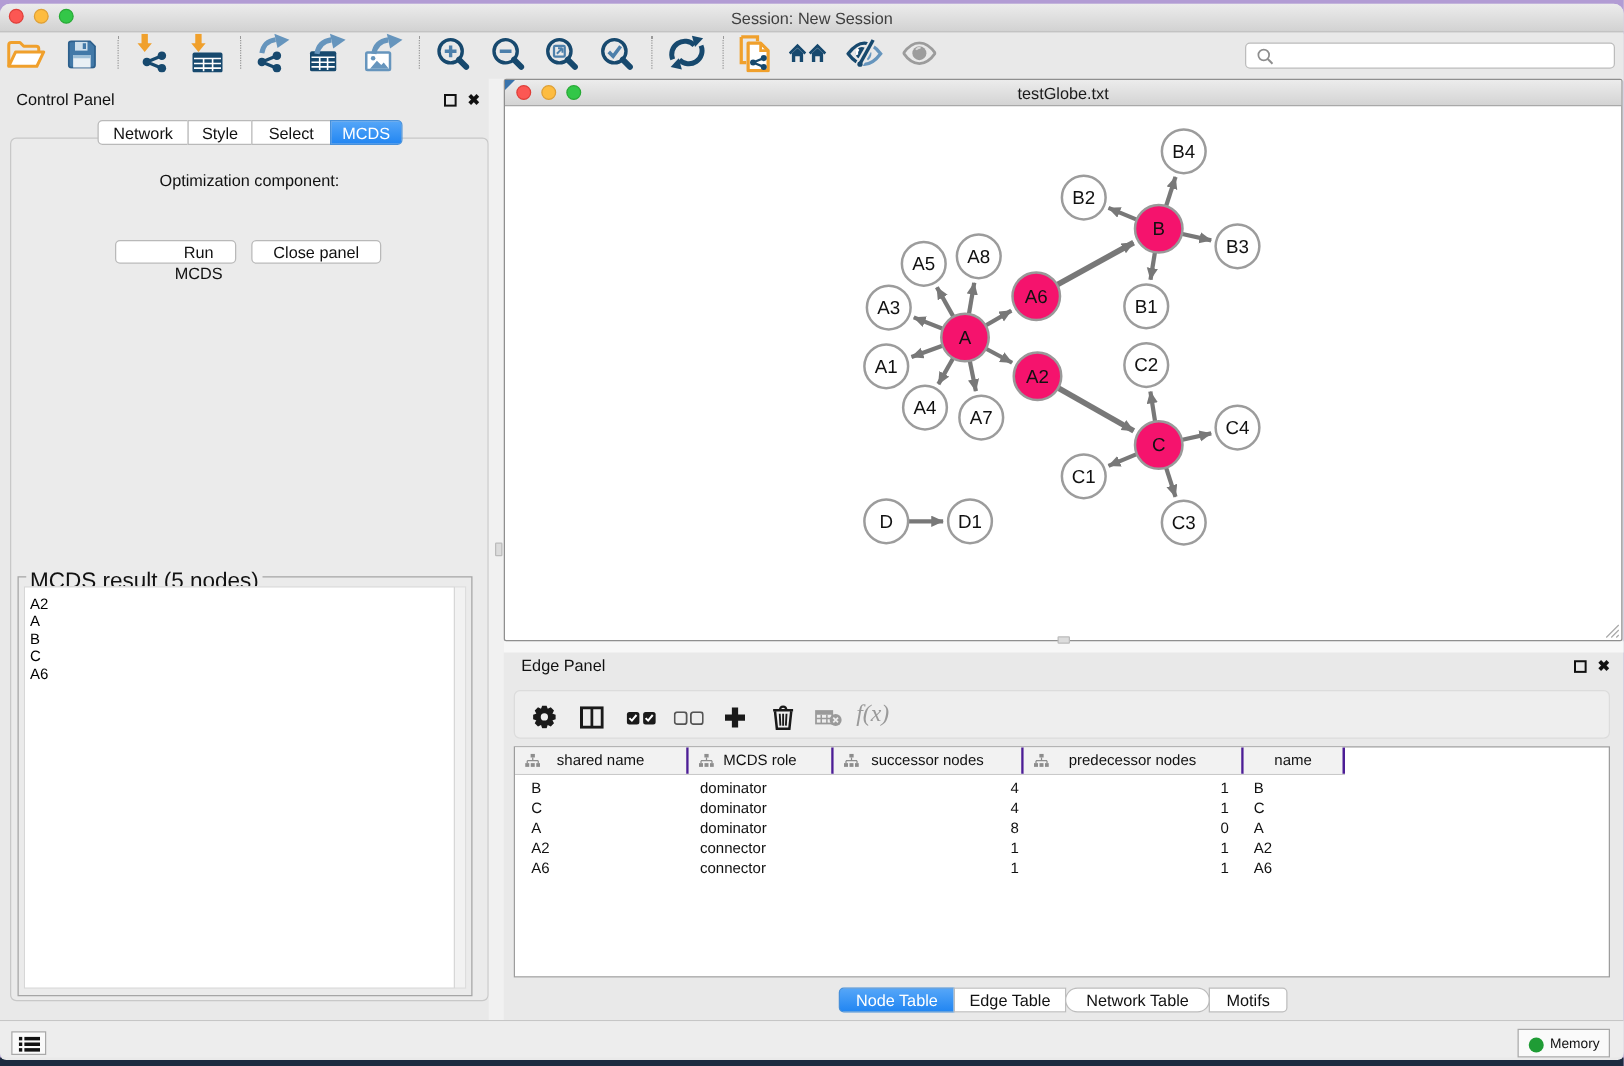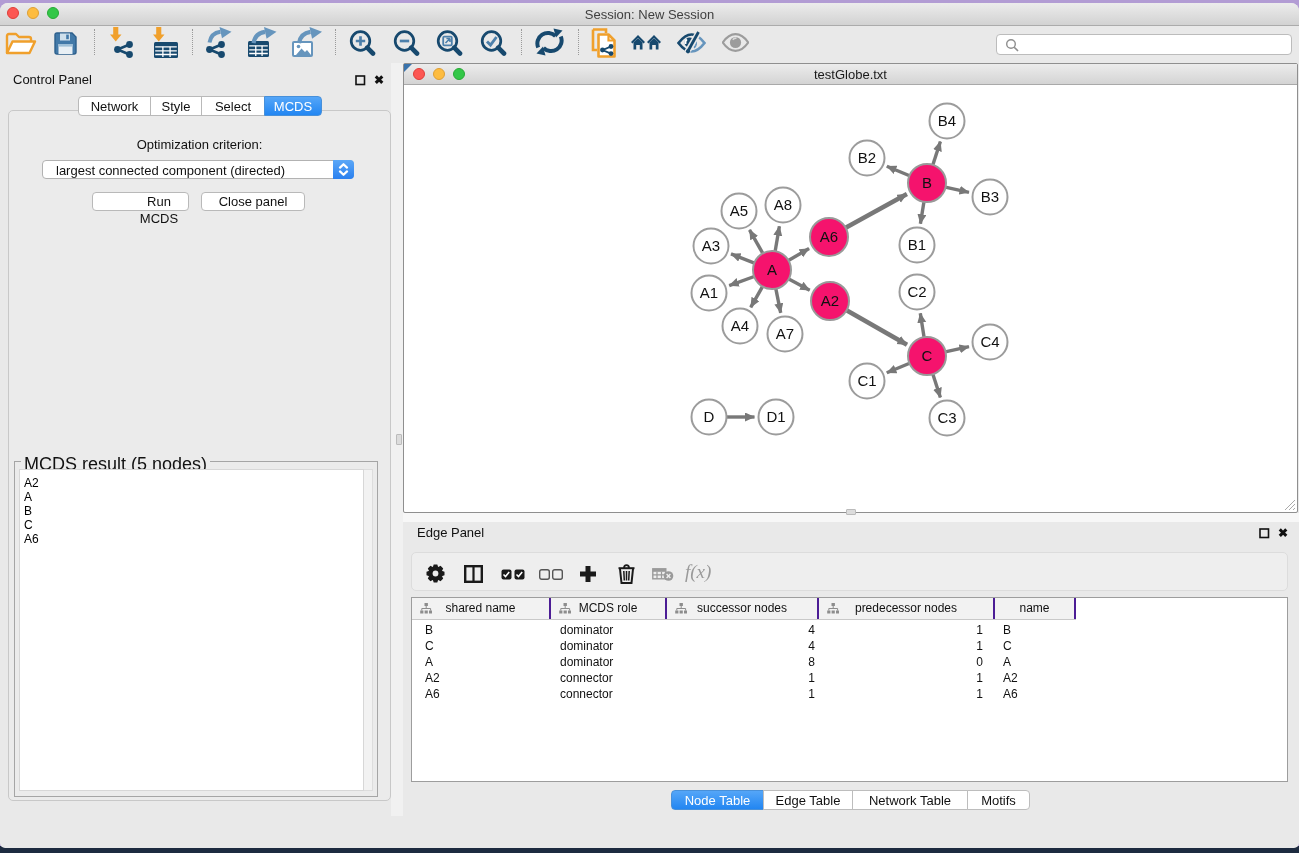--- a/index.html
+++ b/index.html
@@ -87,21 +87,21 @@
         text-align:center; line-height:21px; border-right:2px solid #4c1d95;
         background:#f2f2f2; }
   .trow { position:absolute; font-size:12px; color:#111; }
   
   .btab { position:absolute; top:787px; height:20px; background:#fff;
         border:1px solid #bdbdbd; font-size:13px; color:#111; text-align:center;
         line-height:20px; }
   #btab1 { left:671px; width:93px; border-radius:4px 0 0 4px;
         background:linear-gradient(#55a6f8,#2286f2); color:#fff; border-color:#4790da;}
   #btab2 { left:763px; width:90px; }
-  #btab3 { left:852px; width:116px; }
+  #btab3 { left:852px; width:116px;border-radius:10px; }
   #btab4 { left:967px; width:63px; border-radius:0 4px 4px 0; }
   
   #statusbar { position:absolute; left:0; top:813px; width:1299px; height:30px;
         background:#ededed; border-top:1px solid #c6c6c6; border-radius:0 0 5px 5px; }
   #sb-left { position:absolute; left:9px; top:8px; width:28px; height:19px;
         background:#fafafa; border:1px solid #a8a8a8; }
   #sb-mem { position:absolute; left:1214px; top:6px; width:74px; height:23px;
         background:#fafafa; border:1px solid #a8a8a8; font-size:11px; color:#111; }
   #sb-mem .dot { position:absolute; left:8px; top:5.5px; width:12px; height:12px;
         border-radius:50%; background:#1f9c35; }
@@ -285,30 +285,21 @@
       <svg style="position:absolute;left:0px;top:2px" width="11" height="11" viewBox="0 0 11 11">
         <rect x="1" y="1" width="8.5" height="8.5" fill="none" stroke="#111" stroke-width="1.6"></rect>
       </svg>
       <div style="position:absolute;left:19px;top:0px;font-size:12px;font-weight:bold;color:#111">✖</div>
     </div>
   <div id="cp-panel"></div>
   <div class="tab" id="tab1">Network</div>
   <div class="tab" id="tab2">Style</div>
   <div class="tab" id="tab3">Select</div>
   <div class="tab" id="tab4">MCDS</div>
-  <div id="opt-label">Optimization criterion:</div>
-  <div id="combo">
-      <span class="txt">largest connected component (directed)</span>
-    <div class="step">
-        <svg style="position:absolute;left:5px;top:3px" width="11" height="13" viewBox="0 0 11 13">
-          <path d="M2 4.6 L5.5 1.2 L9 4.6" fill="none" stroke="#fff" stroke-width="2.2" stroke-linecap="round" stroke-linejoin="round"></path>
-          <path d="M2 8.4 L5.5 11.8 L9 8.4" fill="none" stroke="#fff" stroke-width="2.2" stroke-linecap="round" stroke-linejoin="round"></path>
-        </svg>
-      </div>
-    </div>
+  <div id="opt-label">Optimization component:</div>
   <div class="btn" id="btn1">Run MCDS</div>
   <div class="btn" id="btn2">Close panel</div>
   <div id="groupbox">
     <div class="glabel">MCDS result (5 nodes)</div>
     <div id="gb-scroll"></div>
     <div id="gb-list">
       <div class="item">A2</div>
         <div class="item">A</div>
         <div class="item">B</div>
       <div class="item">C</div>
@@ -533,13 +524,31 @@
         <div class="trow" style="left:591px;top:89px">A6</div>
       </div>
   </div>
   <div class="btab" id="btab1">Node Table</div>
   <div class="btab" id="btab2">Edge Table</div>
   <div class="btab" id="btab3">Network Table</div>
   <div class="btab" id="btab4">Motifs</div>
 
   <div style="position:absolute;left:396px;top:431px;width:6px;height:11px;background:#dcdcdc;border:1px solid #bbb;border-radius:1px"></div>
     <div style="position:absolute;left:846px;top:506px;width:10px;height:6px;background:#dcdcdc;border:1px solid #bbb;border-radius:1px"></div>
+    <div id="statusbar">
+    <div id="sb-left">
+        <svg style="position:absolute;left:5px;top:3px" width="17" height="13" viewBox="0 0 17 13">
+          <g fill="#111">
+            <rect x="0" y="0.5" width="2.8" height="2.8"></rect>
+            <rect x="0" y="5" width="2.8" height="2.8"></rect>
+            <rect x="0" y="9.5" width="2.8" height="2.8"></rect>
+            <rect x="4.5" y="0.5" width="12.5" height="2.8"></rect>
+            <rect x="4.5" y="5" width="12.5" height="2.8"></rect>
+            <rect x="4.5" y="9.5" width="12.5" height="2.8"></rect>
+          </g>
+        </svg>
+      </div>
+    <div id="sb-mem">
+        <div class="dot"></div>
+        <span class="mtxt">Memory</span>
+      </div>
+  </div>
 </div>
 
 </body></html>

